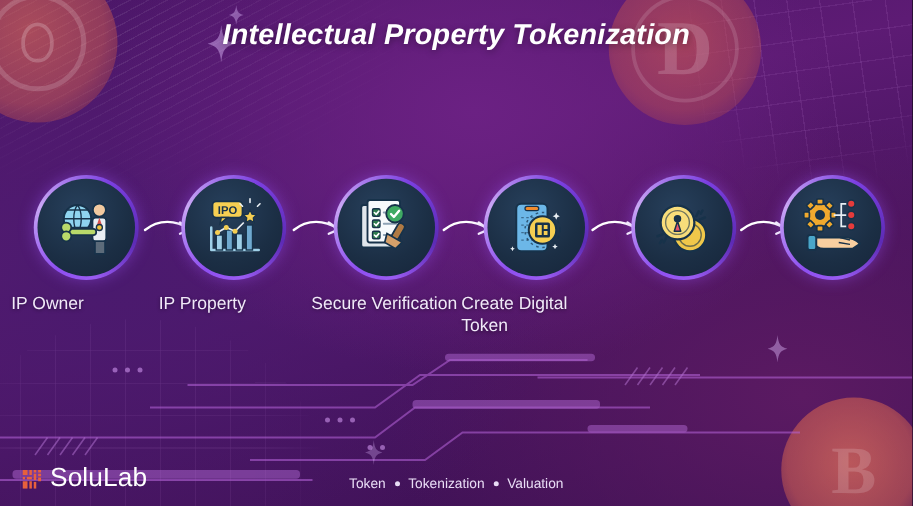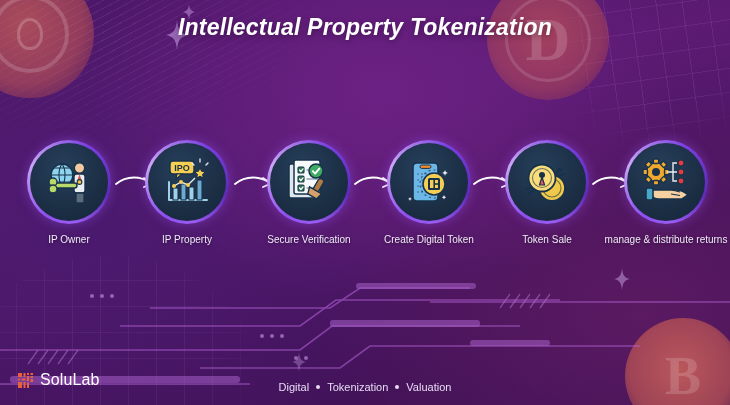--- a/index.html
+++ b/index.html
@@ -71,42 +71,42 @@
   
   .title{
     position:absolute;left:0;right:0;top:14px;text-align:center;
     font-size:23px;font-weight:bold;color:#ffffff;letter-spacing:.2px;
     text-shadow:0 2px 6px rgba(0,0,0,.35);
     font-style:italic;
   }
 
   
   .flow{position:absolute;left:0;top:140px;width:730px;height:130px;}
-  .step{position:absolute;width:120px;text-align:center;}
+  .step{position:absolute;width:120px;text-align:left;}
   .disc{
     position:relative;width:84px;height:84px;margin:0 auto;border-radius:50%;
     background:conic-gradient(from 215deg,#8e4ff0,#c9a6f5 22%,#7b3fe0 48%,#5d2bb5 70%,#9a5cf2 88%,#8e4ff0 100%);
     padding:3px;
     box-shadow:0 0 12px rgba(150,80,240,.45);
   }
   .disc-inner{
     width:100%;height:100%;border-radius:50%;
     background:radial-gradient(circle at 42% 32%,#27405c 0%,#1b2e44 60%,#16253a 100%);
     display:flex;align-items:center;justify-content:center;overflow:hidden;
   }
   .step-label{
-    margin-top:10px;font-size:10px;color:#f0e9f8;line-height:1.25;
+    margin-top:10px;font-size:14px;color:#f0e9f8;line-height:1.25;
     text-shadow:0 1px 3px rgba(0,0,0,.4);
   }
   .arrow{position:absolute;top:178px;width:44px;height:24px;}
 
   
   .logo{position:absolute;left:18px;top:371px;display:flex;align-items:center;gap:7px;}
   .logo-mark{width:15px;height:15px;display:block;}
-  .logo-text{font-size:16px;color:#ffffff;letter-spacing:.1px;}
+  .logo-text{font-size:21px;color:#ffffff;letter-spacing:.1px;}
 
   .tagline{
     position:absolute;left:0;right:0;top:381px;text-align:center;
     font-size:11px;color:#e8dcf5;display:flex;justify-content:center;align-items:center;gap:7px;
   }
   .tagline .dot{width:4px;height:4px;border-radius:50%;background:#e8dcf5;display:inline-block;}
 </style>
 </head>
 <body>
 
@@ -308,21 +308,20 @@
             <circle cx="21" cy="22" r="9.5" fill="none" stroke="#17324a" stroke-width="1.1" opacity=".6"></circle>
             <circle cx="21" cy="19" r="3" fill="#17324a"></circle>
             <path d="M21 21l-2.6 8h5.2z" fill="#e8556b" stroke="#17324a" stroke-width="1.2" stroke-linejoin="round"></path>
             <g stroke="#17324a" stroke-width="2" stroke-linecap="round">
               <path d="M38 13l-2 4M43 18l-4 1.5M41 12.5l-1.5 2.5"></path>
               <path d="M10 38l2-4M5 33l4-1.5M7 38.5l1.5-2.5"></path>
             </g>
           </svg>
         </div>
       </div>
-      <div class="step-label">Token Sale</div>
     </div>
 
     <svg class="arrow" style="left:590px;top:32px;" viewBox="0 0 44 24">
       <path d="M3 12 C14 3, 28 4, 38 11" stroke="#ffffff" stroke-width="1.9" fill="none" stroke-linecap="round"></path>
       <path d="M31 6 L39 11.5 L31 15" stroke="#ffffff" stroke-width="1.9" fill="none" stroke-linecap="round" stroke-linejoin="round"></path>
     </svg>
 
     <div class="step" style="left:604px;top:0;width:124px;">
       <div class="disc">
         <div class="disc-inner">
@@ -350,21 +349,20 @@
               <circle cx="41" cy="25" r="3"></circle>
             </g>
             <path d="M12 34h24c4 0 9 2 12 5l-6 4H19c-4 0-7-2-7-5z" fill="#f7cfa0" stroke="#17324a" stroke-width="1.6" stroke-linejoin="round"></path>
             <g stroke="#17324a" stroke-width="1.2" fill="none">
               <path d="M32 34l8 2M31 38l9 1.5"></path>
             </g>
             <rect x="6" y="32" width="7" height="12" rx="2" fill="#4aa6c9" stroke="#17324a" stroke-width="1.6"></rect>
           </svg>
         </div>
       </div>
-      <div class="step-label">manage &amp; distribute returns</div>
     </div>
 
   </div>
 
   <div class="logo">
     <svg class="logo-mark" viewBox="0 0 15 15">
       <g fill="#e8603c">
         <rect x="0" y="0" width="4" height="4"></rect>
           <rect x="5.5" y="0" width="2" height="4"></rect>
         <rect x="9" y="0" width="2" height="2"></rect>
@@ -376,20 +374,20 @@
         <rect x="0" y="9" width="4" height="6"></rect>
           <rect x="5.5" y="9" width="2" height="6"></rect>
         <rect x="9" y="9.5" width="2" height="5.5"></rect>
           <rect x="12.5" y="6" width="2.5" height="3"></rect>
       </g>
     </svg>
     <span class="logo-text">SoluLab</span>
   </div>
 
   <div class="tagline">
-    <span>Digital</span>
+    <span>Token</span>
     <span class="dot"></span>
     <span>Tokenization</span>
     <span class="dot"></span>
     <span>Valuation</span>
   </div>
 
 </div>
 
 </body></html>

